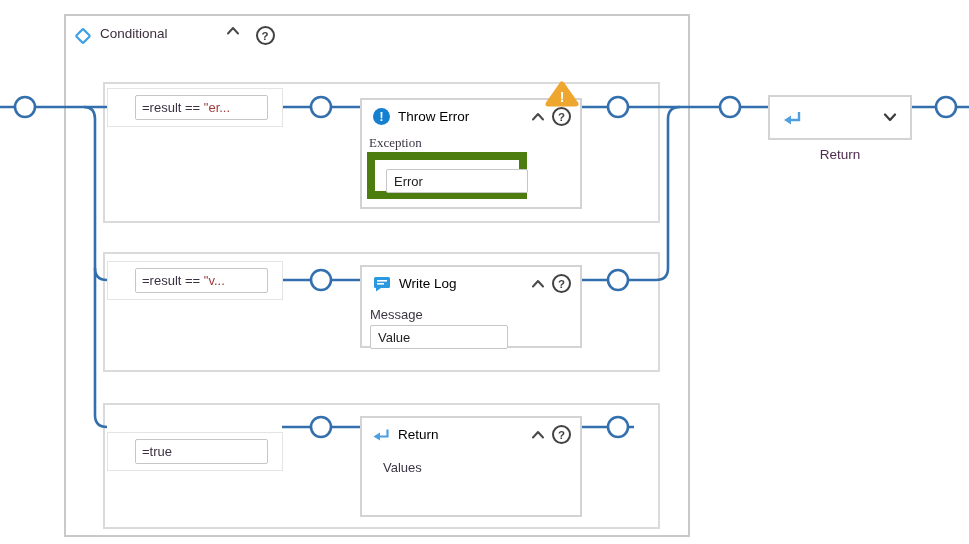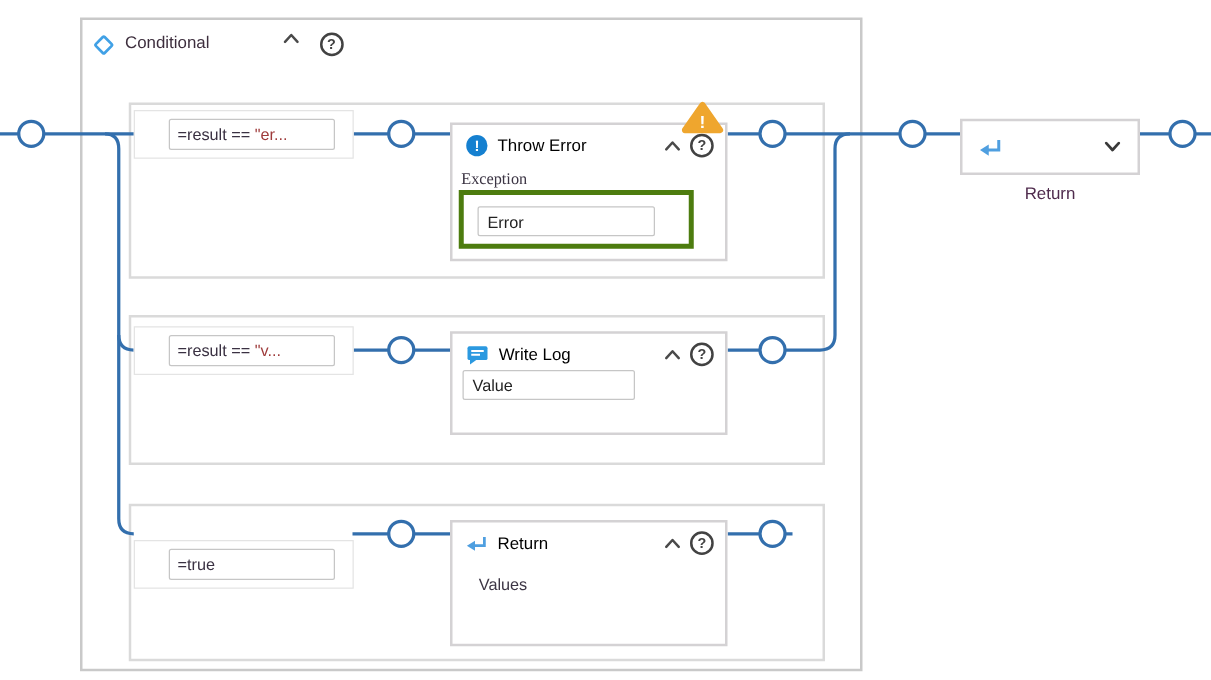--- a/index.html
+++ b/index.html
@@ -50,22 +50,22 @@
   .node-header{display:flex;align-items:center;padding:7px 9px 0 11px;}
   .node-title{margin-left:8px;flex:1;font-size:13.5px;color:#000000;white-space:nowrap;}
   .caret{flex:0 0 auto;margin-right:7px;}
   .err-icon{width:17px;height:17px;border-radius:50%;background:#1580d0;color:#fff;
             font-weight:bold;font-size:12px;display:flex;align-items:center;
             justify-content:center;flex:0 0 auto;}
   .field-label{font-size:13px;color:#3c3544;}
   #node-throw .field-label{margin:9px 0 0 7px;font-family:Liberation Serif, serif;}
   #node-log .field-label{margin:14px 0 0 8px;}
   #node-return .field-label{margin:16px 0 0 21px;}
-  .sub-panel{position:absolute;left:5px;top:52px;width:188px;height:47px;
-             border:4px solid #4d7c0f;padding:9px 0 6px 11px;background:#fff;}
+  .sub-panel{position:absolute;left:5px;top:52px;width:160px;height:47px;
+             border:8px solid #4d7c0f;padding:9px 0 6px 11px;background:#fff;}
   .field-input{display:flex;align-items:center;height:24px;border:1px solid #c6c6c6;
                border-radius:2px;background:#fff;font-size:13px;color:#222;
                padding-left:7px;}
   #node-throw .field-input{width:142px;}
   #node-log .field-input{width:138px;margin:3px 0 0 8px;}
 
   
   #node-collapsed{left:768px;top:95px;width:144px;height:45px;display:flex;
                   align-items:center;justify-content:space-between;padding:0 13px;}
   #collapsed-caption{position:absolute;left:768px;top:147px;width:144px;
@@ -169,20 +169,21 @@
         <rect x="4" y="7" width="7" height="1.6" fill="#fff"></rect>
       </svg>
       <span class="node-title">Write Log</span>
       <svg class="caret" width="14" height="9">
         <polyline points="2,7.5 7,2 12,7.5" stroke="#4a4a4a" stroke-width="2" fill="none" stroke-linecap="round" stroke-linejoin="round"></polyline>
       </svg>
       <div class="help">
         <span>?</span>
       </div>
     </div>
+    <div class="field-label">Message</div>
     <div class="field-input">
       <span>Value</span>
     </div>
   </div>
 
   <div class="node" id="node-return">
     <div class="node-header">
       <svg width="17" height="14">
         <path d="M14.5 1.5 V8.5 H6" stroke="#4f9fe0" stroke-width="2.2" fill="none"></path>
         <polygon points="7,4.5 7,12.5 0.5,8.5" fill="#4f9fe0"></polygon>

